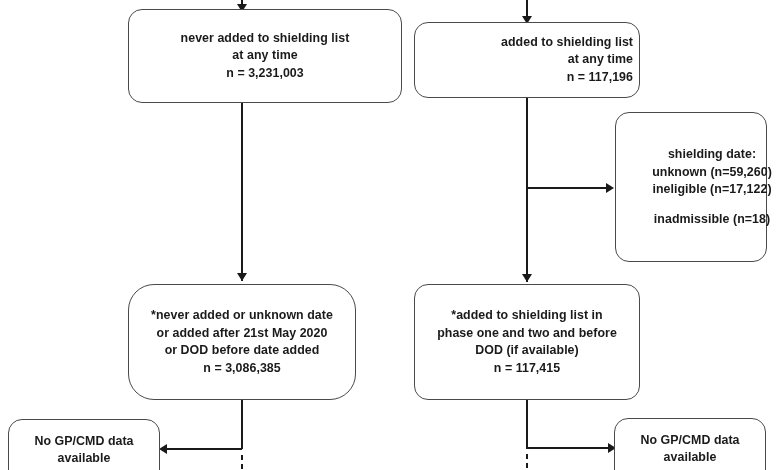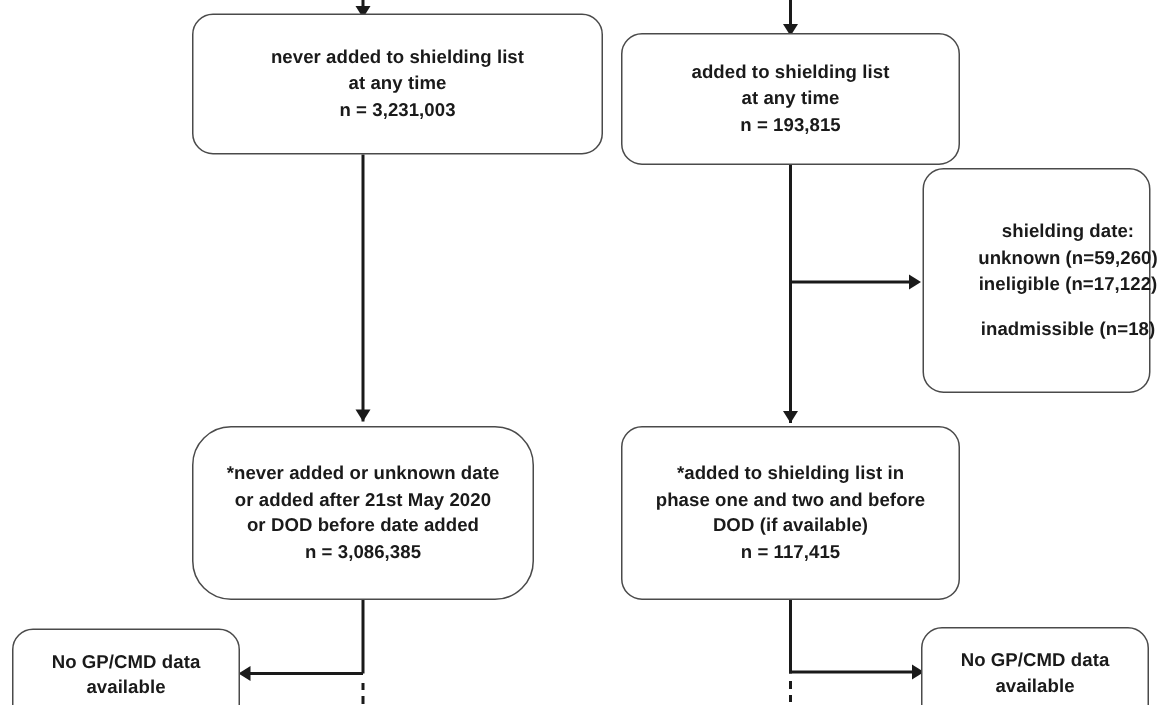--- a/index.html
+++ b/index.html
@@ -75,24 +75,24 @@
 
   <div class="connector v-line" style="left:526px; top:0px; height:24px;"></div>
   <div class="arrow-head arrow-down" style="left:522px; top:16px;"></div>
 
   <div class="flow-box" style="left:128px; top:9px; width:274px; height:94px;">
     <span class="ln">never added to shielding list</span>
     <span class="ln">at any time</span>
     <span class="ln">n = 3,231,003</span>
   </div>
 
-  <div class="flow-box" style="left:414px; top:22px; width:226px; height:88px;">
+  <div class="flow-box" style="left:414px; top:22px; width:226px; height:76px;align-items:flex-end;">
     <span class="ln">added to shielding list</span>
     <span class="ln">at any time</span>
-    <span class="ln">n = 193,815</span>
+    <span class="ln">n = 117,196</span>
   </div>
 
   <div class="connector v-line" style="left:241px; top:103px; height:178px;"></div>
   <div class="arrow-head arrow-down" style="left:237px; top:273px;"></div>
 
   <div class="connector v-line" style="left:526px; top:96px; height:186px;"></div>
   <div class="arrow-head arrow-down" style="left:522px; top:274px;"></div>
 
   <div class="connector h-line" style="left:526px; top:187px; width:82px;"></div>
   <div class="arrow-head arrow-right" style="left:606px; top:183px;"></div>

